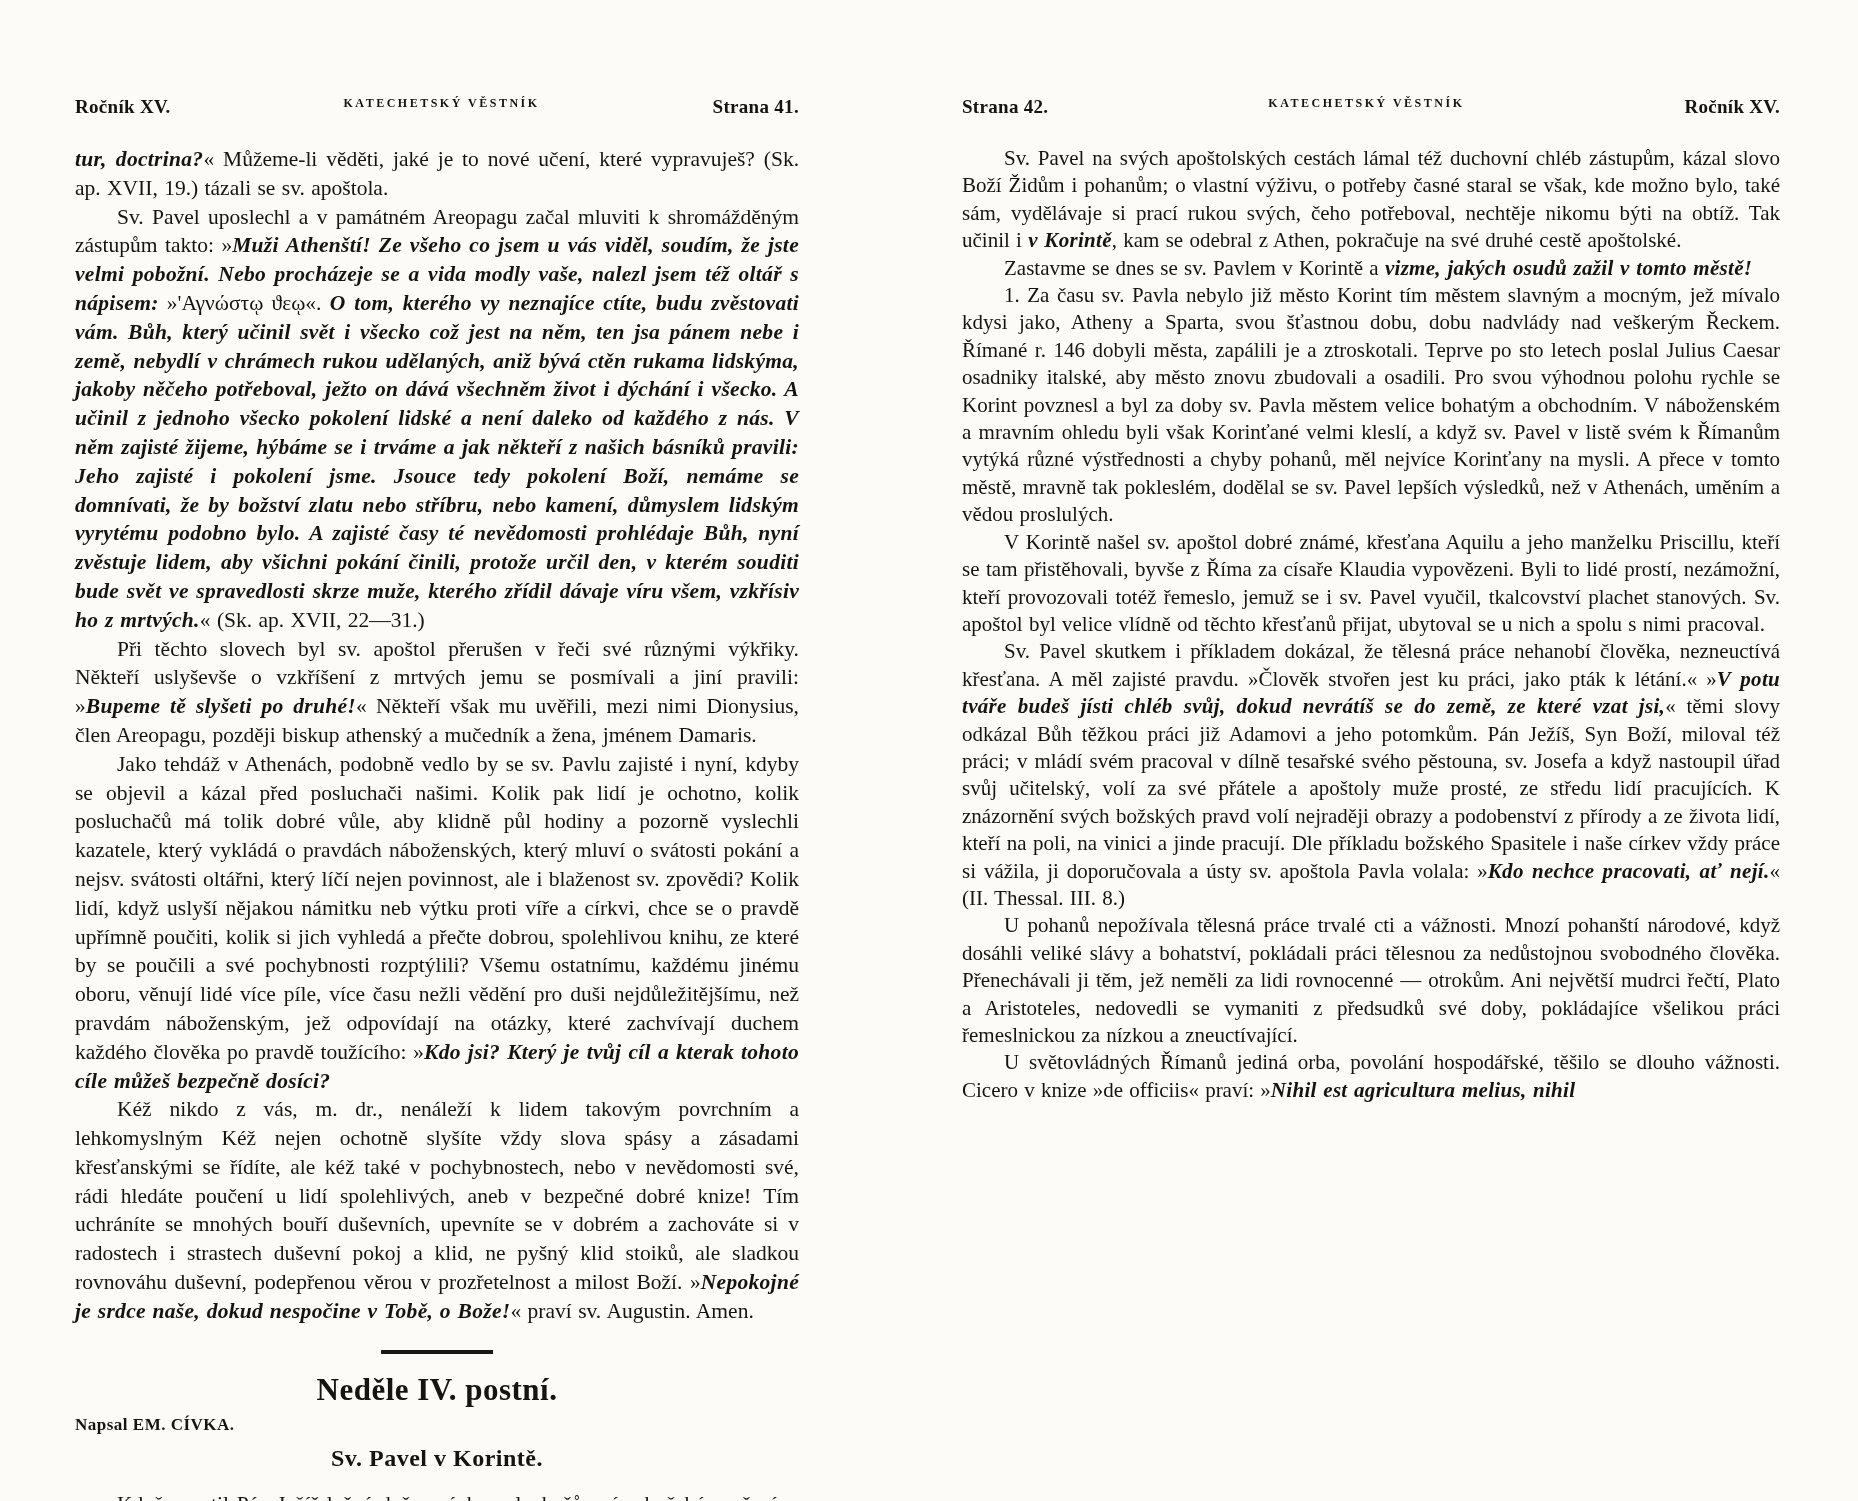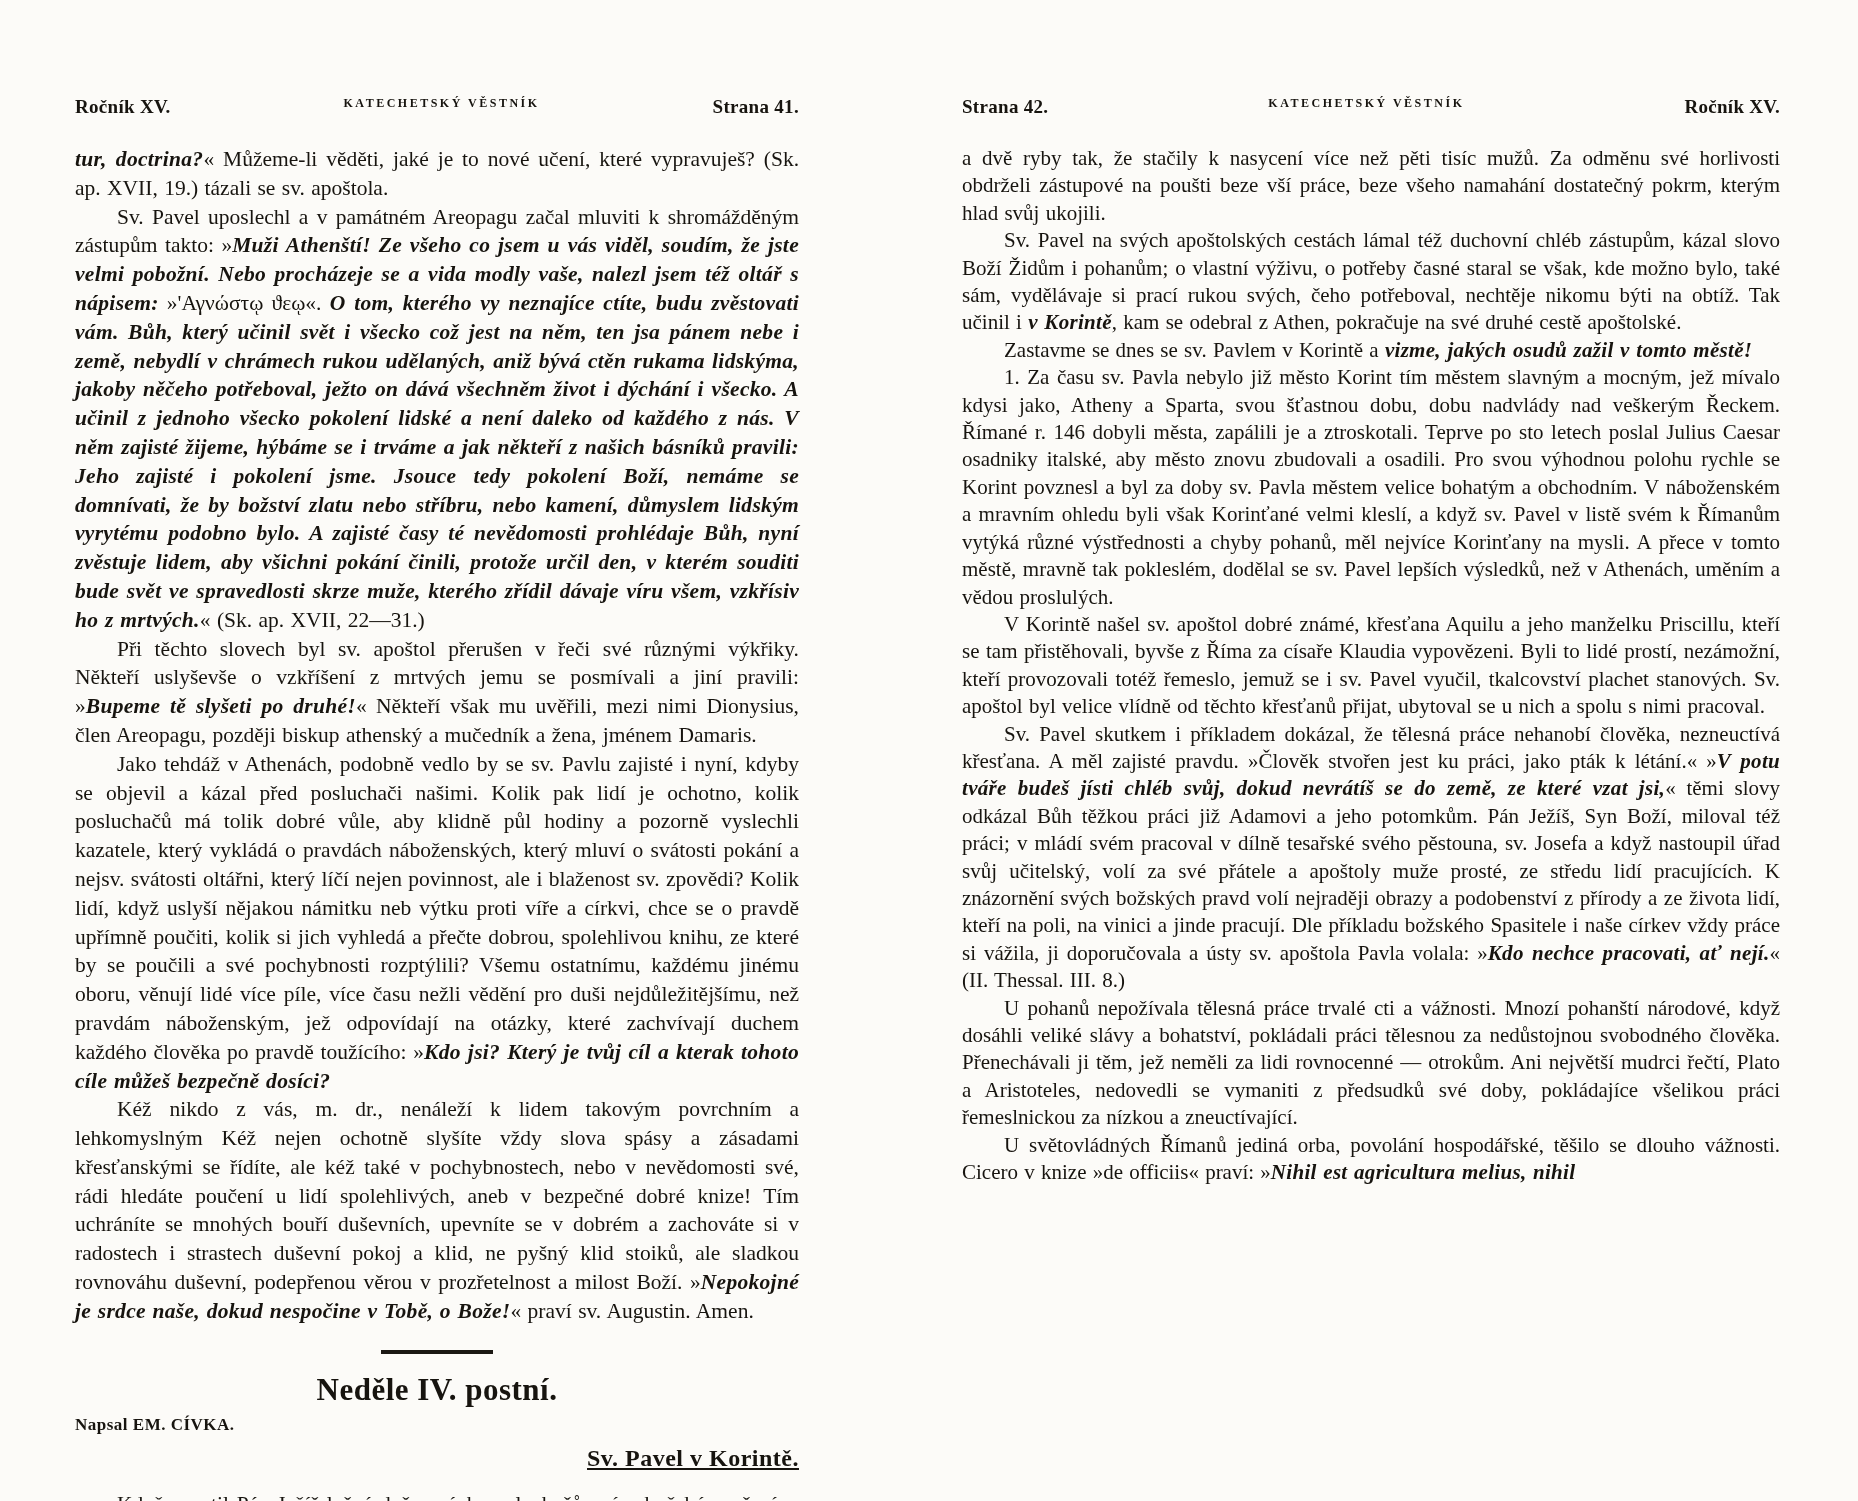--- a/index.html
+++ b/index.html
@@ -26,21 +26,21 @@
   }
   .page-col.right .para{font-size:21px;line-height:27.4px;}
   .para.noindent{text-indent:0;}
   .para em{font-style:italic;font-weight:bold;letter-spacing:0.3px;}
   .rule{
     width:112px;height:0;border:0;border-top:4px solid #1b1813;
     margin:24px auto 18px auto;
   }
   .h1{text-align:center;font-size:31px;font-weight:bold;margin:0 0 7px 0;letter-spacing:0.5px;}
   .byline{font-size:17px;font-weight:bold;margin:0 0 10px 0;letter-spacing:0.5px;}
-  .h2{text-align:right;font-size:24px;font-weight:bold;margin:0 0 18px 0;letter-spacing:0.5px;text-decoration:underline;}
+  .h2{text-align:center;font-size:24px;font-weight:bold;margin:0 0 18px 0;letter-spacing:0.5px;}
 </style>
 </head>
 <body>
 
 <div class="page-col left">
   <div class="page-header">
     <span class="side">Ročník XV.</span>
     <span class="center">KATECHETSKÝ VĚSTNÍK</span>
     <span class="side">Strana 41.</span>
   </div>
@@ -58,21 +58,20 @@
     </div>
 </div>
 
 <div class="page-col right">
   <div class="page-header">
     <span class="side">Strana 42.</span>
     <span class="center">KATECHETSKÝ VĚSTNÍK</span>
     <span class="side">Ročník XV.</span>
   </div>
   <div class="body-text">
-      <p class="para noindent"><span>a dvě ryby tak, že stačily k nasycení více než pěti tisíc mužů. Za odměnu své horlivosti obdrželi zástupové na poušti beze vší práce, beze všeho namahání dostatečný pokrm, kterým hlad svůj ukojili.</span></p>
       <p class="para"><span>Sv. Pavel na svých apoštolských cestách lámal též duchovní chléb zástupům, kázal slovo Boží Židům i pohanům; o vlastní výživu, o potřeby časné staral se však, kde možno bylo, také sám, vydělávaje si prací rukou svých, čeho potřeboval, nechtěje nikomu býti na obtíž. Tak učinil i </span><em>v Korintě</em><span>, kam se odebral z Athen, pokračuje na své druhé cestě apoštolské.</span></p>
       <p class="para"><span>Zastavme se dnes se sv. Pavlem v Korintě a </span><em>vizme, jakých osudů zažil v tomto městě!</em></p>
       <p class="para"><span>1. Za času sv. Pavla nebylo již město Korint tím městem slavným a mocným, jež mívalo kdysi jako, Atheny a Sparta, svou šťastnou dobu, dobu nadvlády nad veškerým Řeckem. Římané r. 146 dobyli města, zapálili je a ztroskotali. Teprve po sto letech poslal Julius Caesar osadniky italské, aby město znovu zbudovali a osadili. Pro svou výhodnou polohu rychle se Korint povznesl a byl za doby sv. Pavla městem velice bohatým a obchodním. V náboženském a mravním ohledu byli však Korinťané velmi kleslí, a když sv. Pavel v listě svém k Římanům vytýká různé výstřednosti a chyby pohanů, měl nejvíce Korinťany na mysli. A přece v tomto městě, mravně tak pokleslém, dodělal se sv. Pavel lepších výsledků, než v Athenách, uměním a vědou proslulých.</span></p>
       <p class="para"><span>V Korintě našel sv. apoštol dobré známé, křesťana Aquilu a jeho manželku Priscillu, kteří se tam přistěhovali, byvše z Říma za císaře Klaudia vypovězeni. Byli to lidé prostí, nezámožní, kteří provozovali totéž řemeslo, jemuž se i sv. Pavel vyučil, tkalcovství plachet stanových. Sv. apoštol byl velice vlídně od těchto křesťanů přijat, ubytoval se u nich a spolu s nimi pracoval.</span></p>
       <p class="para"><span>Sv. Pavel skutkem i příkladem dokázal, že tělesná práce nehanobí člověka, nezneuctívá křesťana. A měl zajisté pravdu. »Člověk stvořen jest ku práci, jako pták k létání.« »</span><em>V potu tváře budeš jísti chléb svůj, dokud nevrátíš se do země, ze které vzat jsi,</em><span>« těmi slovy odkázal Bůh těžkou práci již Adamovi a jeho potomkům. Pán Ježíš, Syn Boží, miloval též práci; v mládí svém pracoval v dílně tesařské svého pěstouna, sv. Josefa a když nastoupil úřad svůj učitelský, volí za své přátele a apoštoly muže prosté, ze středu lidí pracujících. K znázornění svých božských pravd volí nejraději obrazy a podobenství z přírody a ze života lidí, kteří na poli, na vinici a jinde pracují. Dle příkladu božského Spasitele i naše církev vždy práce si vážila, ji doporučovala a ústy sv. apoštola Pavla volala: »</span><em>Kdo nechce pracovati, ať nejí.</em><span>« (II. Thessal. III. 8.)</span></p>
       <p class="para"><span>U pohanů nepožívala tělesná práce trvalé cti a vážnosti. Mnozí pohanští národové, když dosáhli veliké slávy a bohatství, pokládali práci tělesnou za nedůstojnou svobodného člověka. Přenechávali ji těm, jež neměli za lidi rovnocenné — otrokům. Ani největší mudrci řečtí, Plato a Aristoteles, nedovedli se vymaniti z předsudků své doby, pokládajíce všelikou práci řemeslnickou za nízkou a zneuctívající.</span></p>
       <p class="para"><span>U světovládných Římanů jediná orba, povolání hospodářské, těšilo se dlouho vážnosti. Cicero v knize »de officiis« praví: »</span><em>Nihil est agricultura melius, nihil</em></p>
     </div>
 </div>
 

